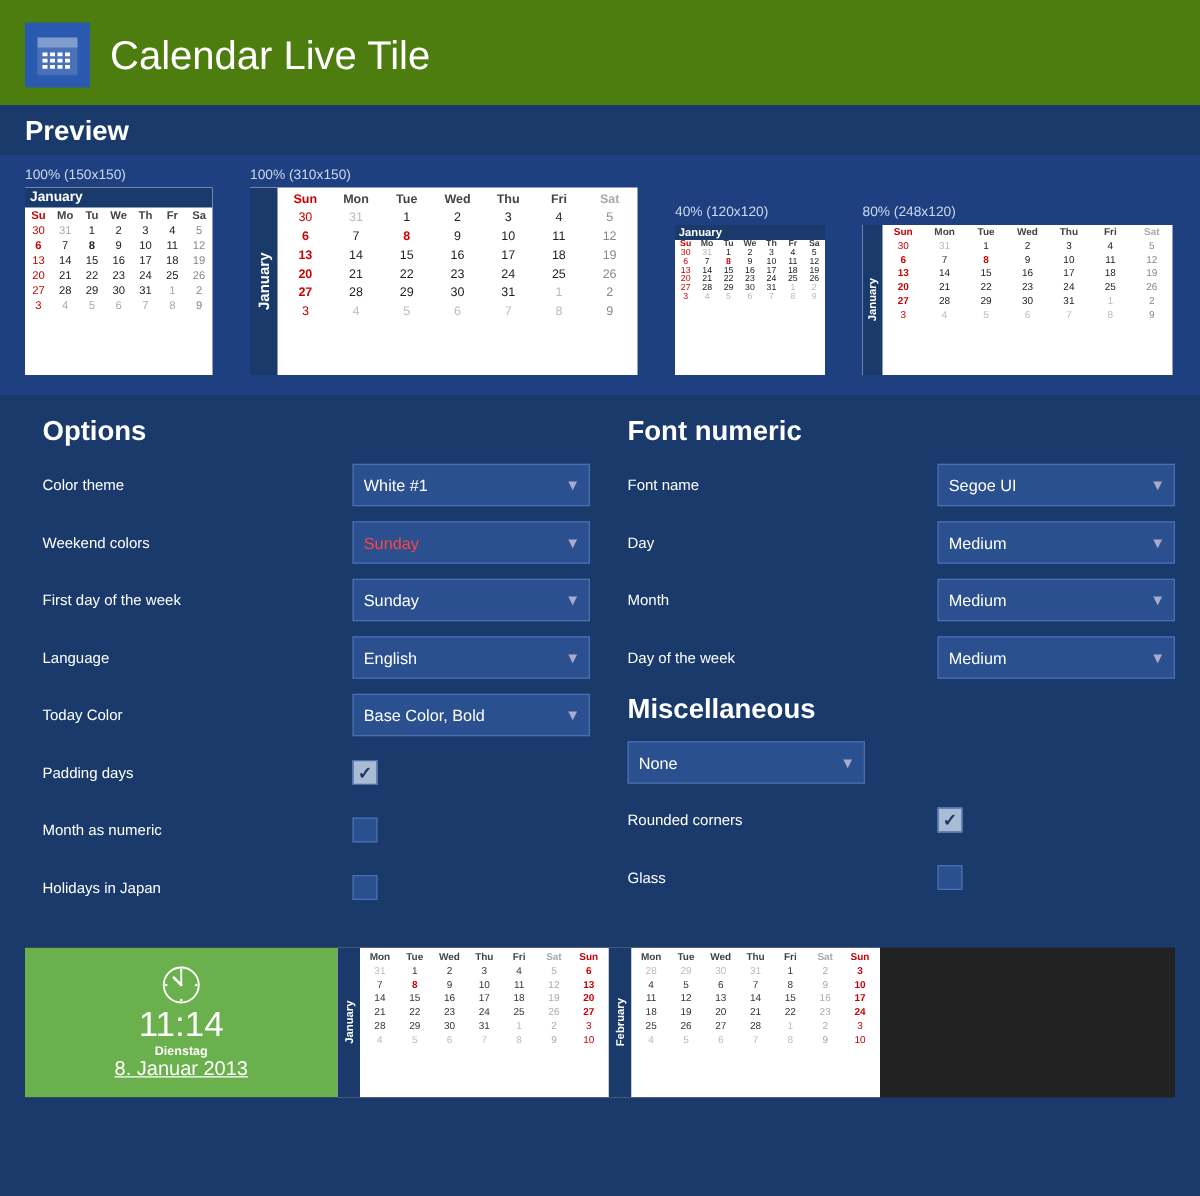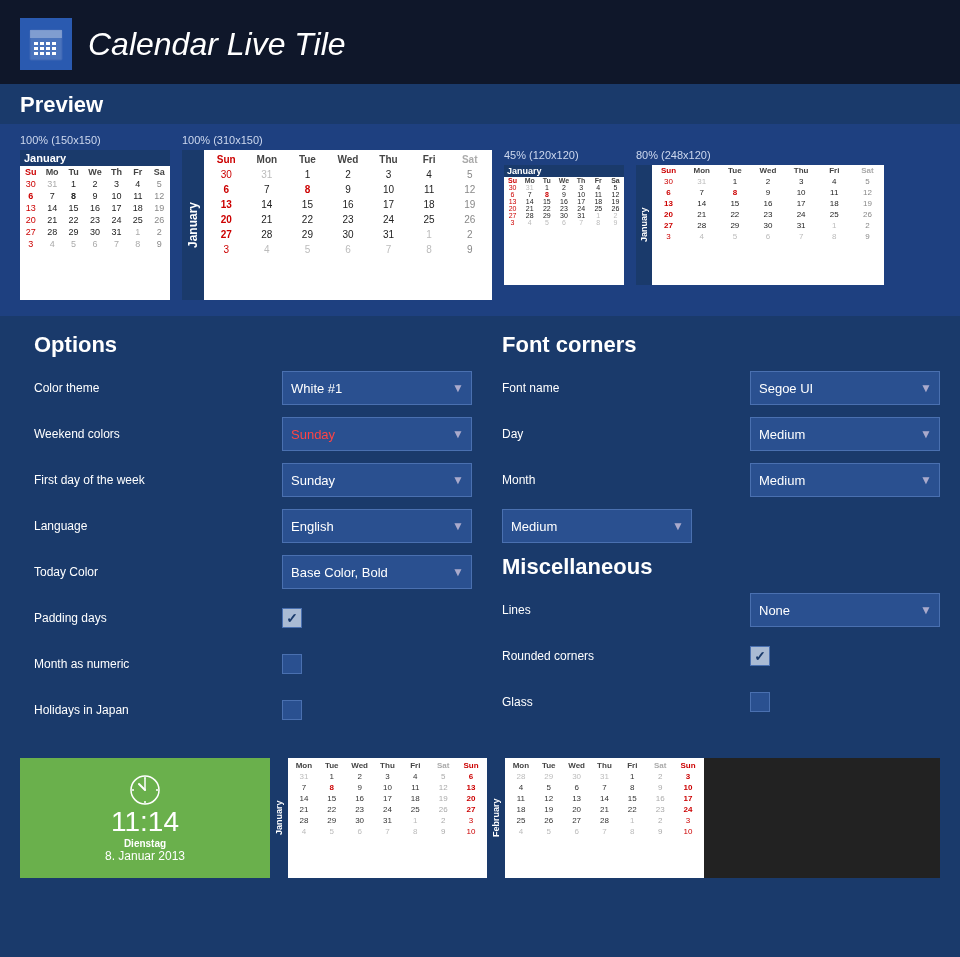--- a/index.html
+++ b/index.html
@@ -10,22 +10,21 @@
       font-size: 14px;
       width: 960px;
       min-height: 957px;
     }
 
     
     .header {
       display: flex;
       align-items: center;
       padding: 18px 8px 14px 20px;
-      background: #0f172a;
-      font-style: italic;
+      background: #4d7c0f;
     }
     .header-icon {
       width: 52px;
       height: 52px;
       background: #2a5ab0;
       display: flex;
       align-items: center;
       justify-content: center;
       margin-right: 16px;
       flex-shrink: 0;
@@ -45,22 +44,22 @@
       font-size: 22px;
       font-weight: 600;
       padding: 8px 20px 6px 20px;
       color: #fff;
     }
 
     .preview-area {
       background: #1e4080;
       padding: 10px 20px 16px 20px;
       display: flex;
-      gap: 12px;
-      align-items: center;
+      gap: 30px;
+      align-items: flex-end;
     }
 
     .preview-item {
       display: flex;
       flex-direction: column;
       align-items: flex-start;
     }
 
     .preview-size-label {
       font-size: 11px;
@@ -361,21 +360,22 @@
     }
     .tile-clock-time {
       font-size: 28px;
       font-weight: 400;
     }
     .tile-clock-day {
       font-size: 10px;
       font-weight: bold;
     }
     .tile-clock-date {
-      font-size: 12px;
+      font-size: 16px;
+      text-decoration: underline;
     }
 
     .tile-cal-part {
       display: flex;
       height: 120px;
       background: #fff;
       overflow: hidden;
     }
 
     .tile-cal-month-label {
@@ -602,21 +602,21 @@
               <td class="other-month">8</td>
               <td class="other-month sat">9</td>
             </tr>
           </tbody>
         </table>
       </div>
     </div>
   </div>
 
   <div class="preview-item">
-    <span class="preview-size-label">45% (120x120)</span>
+    <span class="preview-size-label">40% (120x120)</span>
     <div class="cal-sm">
       <div class="cal-header">January</div>
       <table>
         <thead>
           <tr>
             <th class="sun-col">Su</th>
             <th>Mo</th>
             <th>Tu</th>
             <th>We</th>
             <th>Th</th>
@@ -852,21 +852,21 @@
       <span class="option-label">Holidays in Japan</span>
       <div class="option-control">
         <div class="checkbox-control"></div>
       </div>
     </div>
 
   </div>
 
   <div class="options-col-right">
 
-    <div class="options-section-title">Font corners</div>
+    <div class="options-section-title">Font numeric</div>
 
     <div class="option-row">
       <span class="option-label">Font name</span>
       <div class="option-control dropdown-wrapper">
         <select class="dropdown">
           <option>Segoe UI</option>
           <option>Arial</option>
           <option>Calibri</option>
           <option>Tahoma</option>
           <option>Verdana</option>
@@ -893,34 +893,34 @@
         <select class="dropdown">
           <option>Small</option>
           <option selected="">Medium</option>
           <option>Large</option>
         </select>
         <span class="dropdown-arrow">▼</span>
       </div>
     </div>
 
     <div class="option-row">
+      <span class="option-label">Day of the week</span>
       <div class="option-control dropdown-wrapper">
         <select class="dropdown">
           <option>Small</option>
           <option selected="">Medium</option>
           <option>Large</option>
         </select>
         <span class="dropdown-arrow">▼</span>
       </div>
     </div>
 
     <div class="options-section-title" style="margin-top:3px">Miscellaneous</div>
 
     <div class="option-row">
-      <span class="option-label">Lines</span>
       <div class="option-control dropdown-wrapper">
         <select class="dropdown">
           <option>None</option>
           <option>Thin</option>
           <option>Thick</option>
         </select>
         <span class="dropdown-arrow">▼</span>
       </div>
     </div>
 

